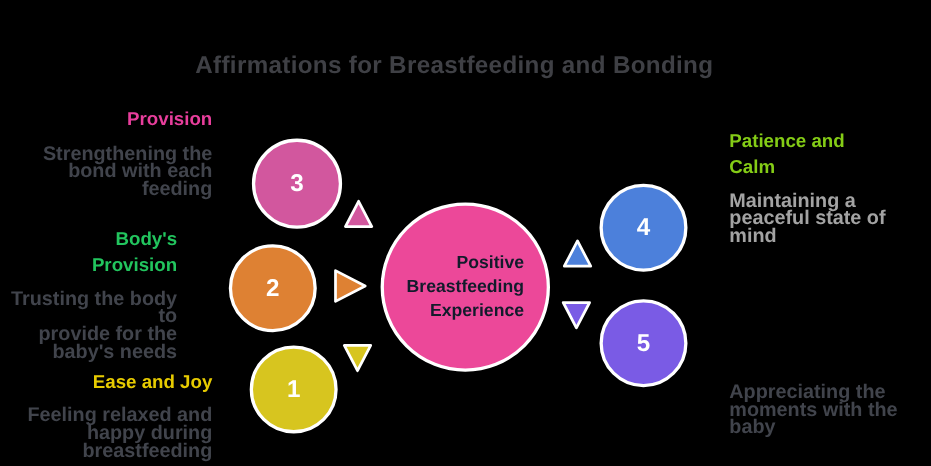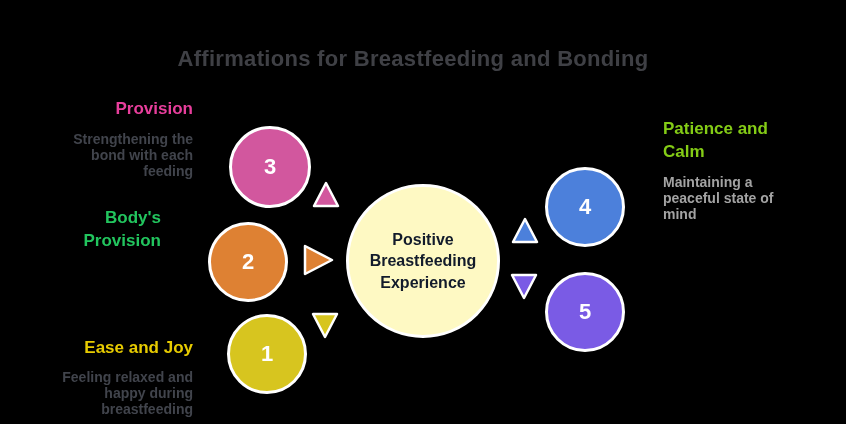--- a/index.html
+++ b/index.html
@@ -33,21 +33,21 @@
   .a3 { left:311px; top:180px; }
   .a2 { left:302px; top:243px; }
   .a1 { left:310px; top:310px; }
   .a4 { left:510px; top:216px; }
   .a5 { left:509px; top:271px; }
   .heading {
     position:absolute; font-weight:bold; font-size:17px;
     line-height:23px; white-space:pre-line;
   }
   .desc {
-    position:absolute; font-size:14px; font-weight:600;
+    position:absolute; font-size:18px; font-weight:600;
     line-height:16px; white-space:pre-line;
   }
   .align-r { text-align:right; }
   .h-closeness { right:653px; top:97px;  }
   .d-closeness { right:653px; top:131px; }
   .h-provision { right:685px; top:206px; }
   .d-provision { right:685px; top:263px; }
   .h-ease      { right:653px; top:336px; }
   .d-ease      { right:653px; top:369px; }
   .h-patience  { left:663px;  top:117px; }
@@ -55,21 +55,21 @@
   .h-cherish   { left:663px;  top:292px; }
   .d-cherish   { left:663px;  top:348px; }
 </style>
 </head>
 <body>
 
 <div class="canvas">
 
   <div class="title" style="color: rgb(63, 64, 69);">Affirmations for Breastfeeding and Bonding</div>
 
-  <div class="center-circle" style="background: #fef9c3; color: rgb(18, 27, 43);">Positive
+  <div class="center-circle" style="background: #ec4899; color: rgb(18, 27, 43); text-align: right;">Positive
 Breastfeeding
 Experience</div>
 
   <div class="node n1" style="background: rgb(215, 197, 31);">1</div>
   <div class="node n2" style="background: rgb(222, 129, 51);">2</div>
   <div class="node n3" style="background: rgb(210, 87, 158);">3</div>
   <div class="node n4" style="background: rgb(76, 128, 219);">4</div>
   <div class="node n5" style="background: rgb(122, 91, 229);">5</div>
 
   <svg class="arrow a3" width="30" height="30" viewBox="0 0 30 30">
@@ -88,26 +88,32 @@
     <polygon points="3,4 27,4 15,27" stroke="#fff" stroke-width="2.5" stroke-linejoin="round" fill="#7a5be5"></polygon>
   </svg>
 
   <div class="heading align-r h-closeness" style="color: rgb(232, 62, 156);">Provision</div>
   <div class="desc align-r d-closeness" style="color: rgb(65, 68, 76);">Strengthening the
 bond with each
 feeding</div>
 
   <div class="heading align-r h-provision" style="color: #22c55e;">Body's
 Provision</div>
+  <div class="desc align-r d-provision" style="color: rgb(65, 68, 76);">Trusting the body to
+provide for the
+baby's needs</div>
 
   <div class="heading align-r h-ease" style="color: rgb(231, 203, 0);">Ease and Joy</div>
   <div class="desc align-r d-ease" style="color: rgb(65, 68, 76);">Feeling relaxed and
 happy during
 breastfeeding</div>
 
   <div class="heading h-patience" style="color: #84cc16;">Patience and
 Calm</div>
   <div class="desc d-patience" style="color: #a3a3a3;">Maintaining a
 peaceful state of
 mind</div>
 
+  <div class="desc d-cherish" style="color: rgb(65, 68, 76);">Appreciating the
+moments with the
+baby</div>
 
 </div>
 
 </body></html>

